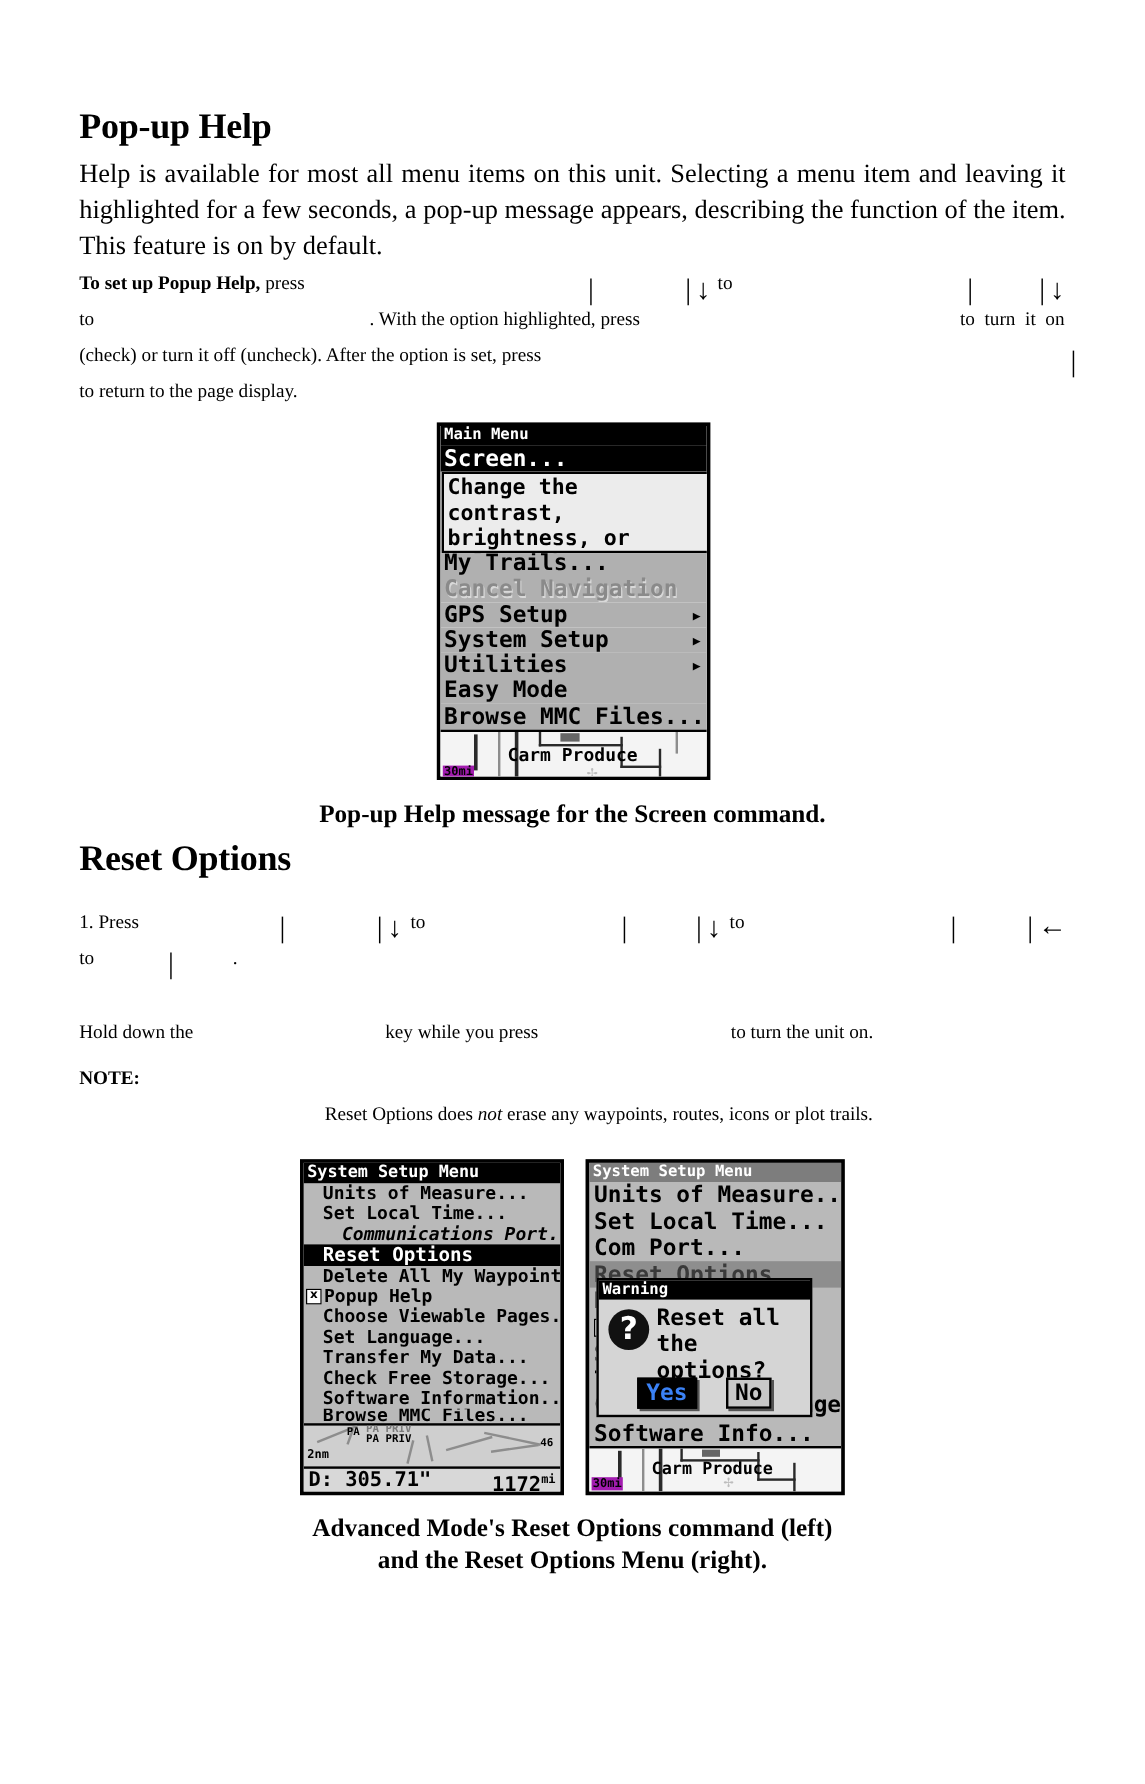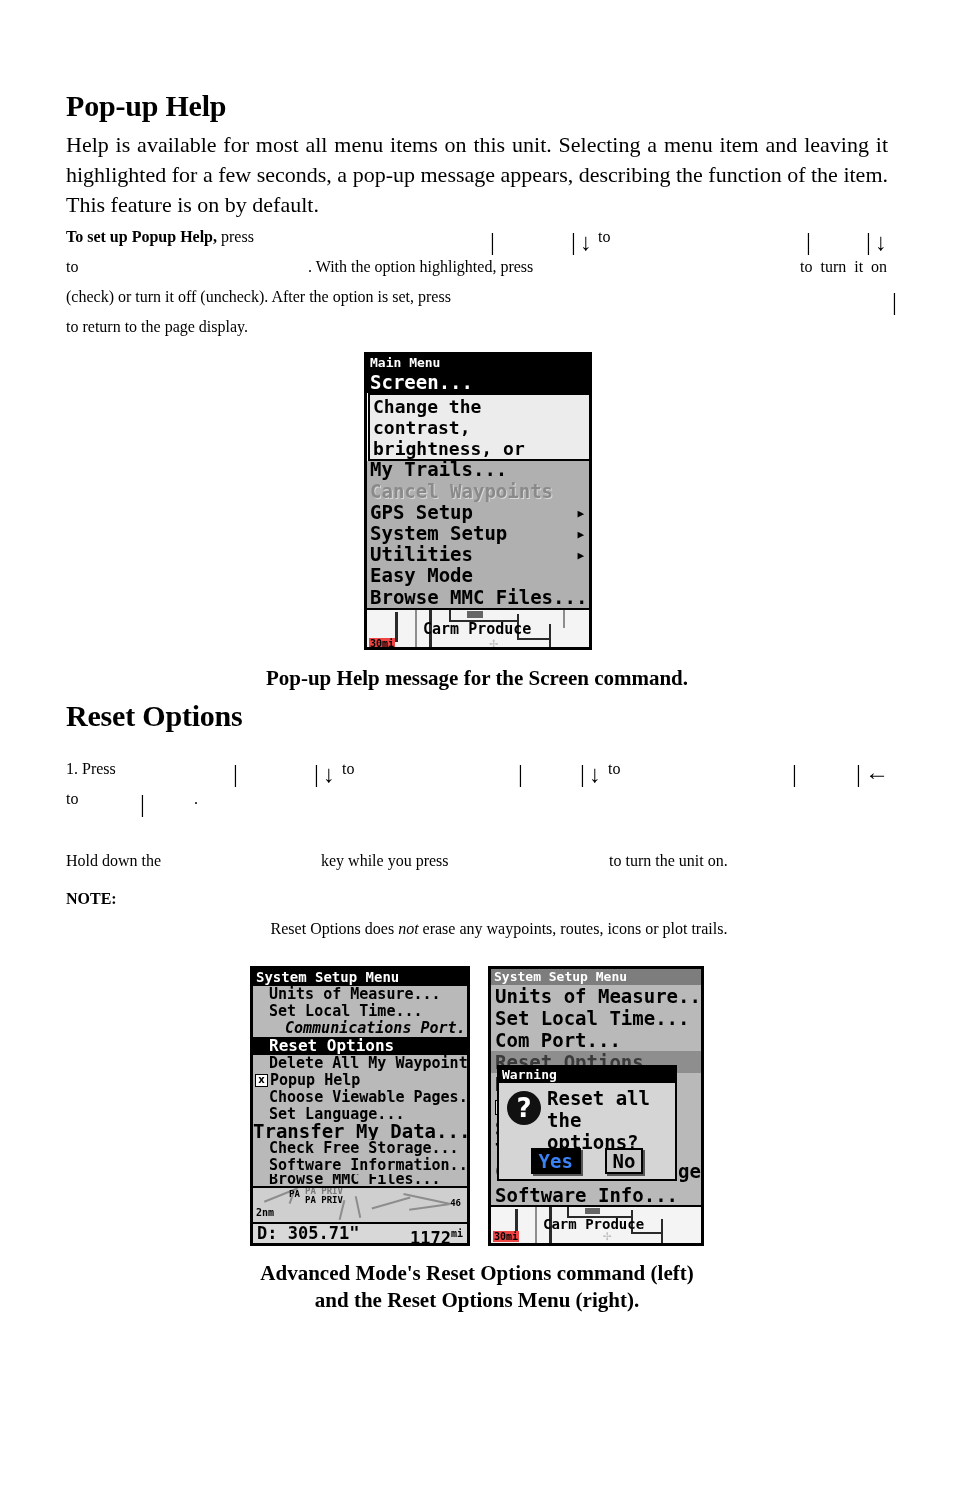--- a/index.html
+++ b/index.html
@@ -72,21 +72,21 @@
   }
   .maplabel{
     position:absolute;font-weight:bold;color:#000;
     font-family:"DejaVu Sans Mono",monospace;
     white-space:nowrap;
   }
   .mapline{position:absolute;background:#2a2a2a;}
   .mapline.thin{background:#8d8d8d;}
   .scale{
     position:absolute;left:2px;bottom:1px;font-size:10px;font-weight:bold;
-    background:#ef4444;padding:0 1px;
+    background:#a21caf;padding:0 1px;
   }
 
   
   .databar{
     background:#d8d8d8;border-top:2px solid #000;
     font-family:"DejaVu Sans Mono",monospace;font-weight:bold;
     box-sizing:border-box;position:relative;
   }
   .databar .row{position:relative;height:19px;line-height:19px;font-size:17px;}
   .databar .lbl{position:absolute;left:4px;}
@@ -165,21 +165,21 @@
   <div class="gpsbox" style="left:364px;top:352px;width:228px;height:298px;">
 
     <div class="titlebar" style="height:16px;line-height:16px;font-size:13px;">Main Menu</div>
 
     <div class="menurow sel" style="height:22px;line-height:22px;font-size:19px;padding-left:3px;">Screen...</div>
 
     <div class="helpbubble" style="position:absolute;left:1px;top:38px;width:224px;height:68px;font-size:18px;">Change the contrast, brightness, or color scheme.</div>
 
     <div class="menurow gray" style="height:19px;line-height:17px;font-size:19px;padding-left:3px;margin-top:68px;">My Trails...</div>
 
-    <div class="menurow gray grayed" style="height:22px;line-height:22px;font-size:19px;padding-left:3px;">Cancel Waypoints</div>
+    <div class="menurow gray grayed" style="height:22px;line-height:22px;font-size:19px;padding-left:3px;">Cancel Navigation</div>
 
     <div class="menurow gray" style="height:21px;line-height:21px;font-size:19px;padding-left:3px;">
       <span>GPS Setup</span>
       <span class="arrowr">▶</span>
     </div>
 
     <div class="menurow gray" style="height:21px;line-height:21px;font-size:19px;padding-left:3px;">
       <span>System Setup</span>
       <span class="arrowr">▶</span>
     </div>
@@ -259,21 +259,21 @@
     <div class="menurow" style="height:17px;line-height:17px;font-size:15px;padding-left:16px;">Units of Measure...</div>
     <div class="menurow" style="height:17px;line-height:17px;font-size:15px;padding-left:16px;">Set Local Time...</div>
     <div class="menurow" style="height:17px;line-height:17px;font-size:15px;padding-left:32px;font-style:italic;">Communications Port...</div>
     <div class="menurow sel" style="height:18px;line-height:18px;font-size:16px;padding-left:16px;">Reset Options</div>
     <div class="menurow" style="height:17px;line-height:17px;font-size:15px;padding-left:16px;">Delete All My Waypoints</div>
     <div class="menurow" style="height:17px;line-height:17px;font-size:15px;padding-left:2px;">
       <span class="cbx">x</span><span>Popup Help</span>
     </div>
     <div class="menurow" style="height:17px;line-height:17px;font-size:15px;padding-left:16px;">Choose Viewable Pages...</div>
     <div class="menurow" style="height:17px;line-height:17px;font-size:15px;padding-left:16px;">Set Language...</div>
-    <div class="menurow" style="height:17px;line-height:17px;font-size:19px;padding-left:0;">Transfer My Data...</div>
+    <div class="menurow" style="height:17px;line-height:17px;font-size:15px;padding-left:16px;">Transfer My Data...</div>
     <div class="menurow" style="height:17px;line-height:17px;font-size:15px;padding-left:16px;">Check Free Storage...</div>
     <div class="menurow" style="height:17px;line-height:17px;font-size:15px;padding-left:16px;">Software Information...</div>
     <div class="menurow" style="height:12px;line-height:10px;font-size:15px;padding-left:16px;overflow:hidden;">Browse MMC Files...</div>
 
     <div class="mapstrip" style="height:36px;background:#cfcfcf;">
       <div class="mapline thin" style="left:10px;top:6px;width:36px;height:2px;transform:rotate(-22deg);"></div>
       <div class="mapline thin" style="left:38px;top:2px;width:2px;height:14px;transform:rotate(20deg);"></div>
       <div class="mapline thin" style="left:88px;top:12px;width:2px;height:20px;transform:rotate(14deg);"></div>
       <div class="mapline thin" style="left:104px;top:8px;width:2px;height:22px;transform:rotate(-12deg);"></div>
       <div class="mapline thin" style="left:118px;top:14px;width:40px;height:2px;transform:rotate(-16deg);"></div>

